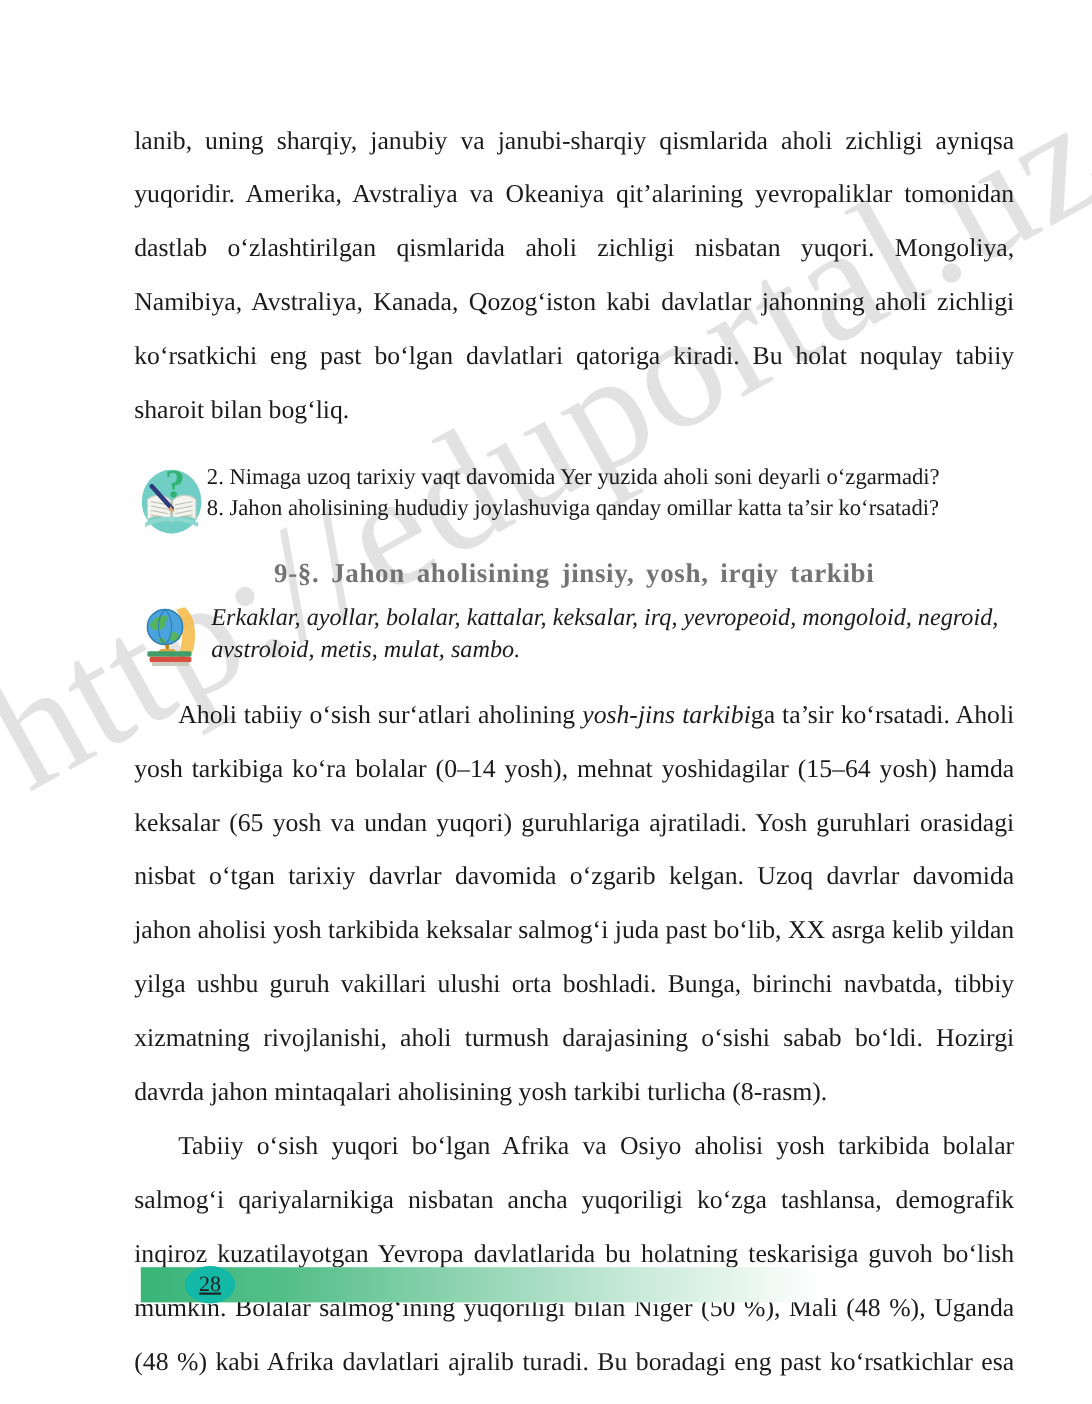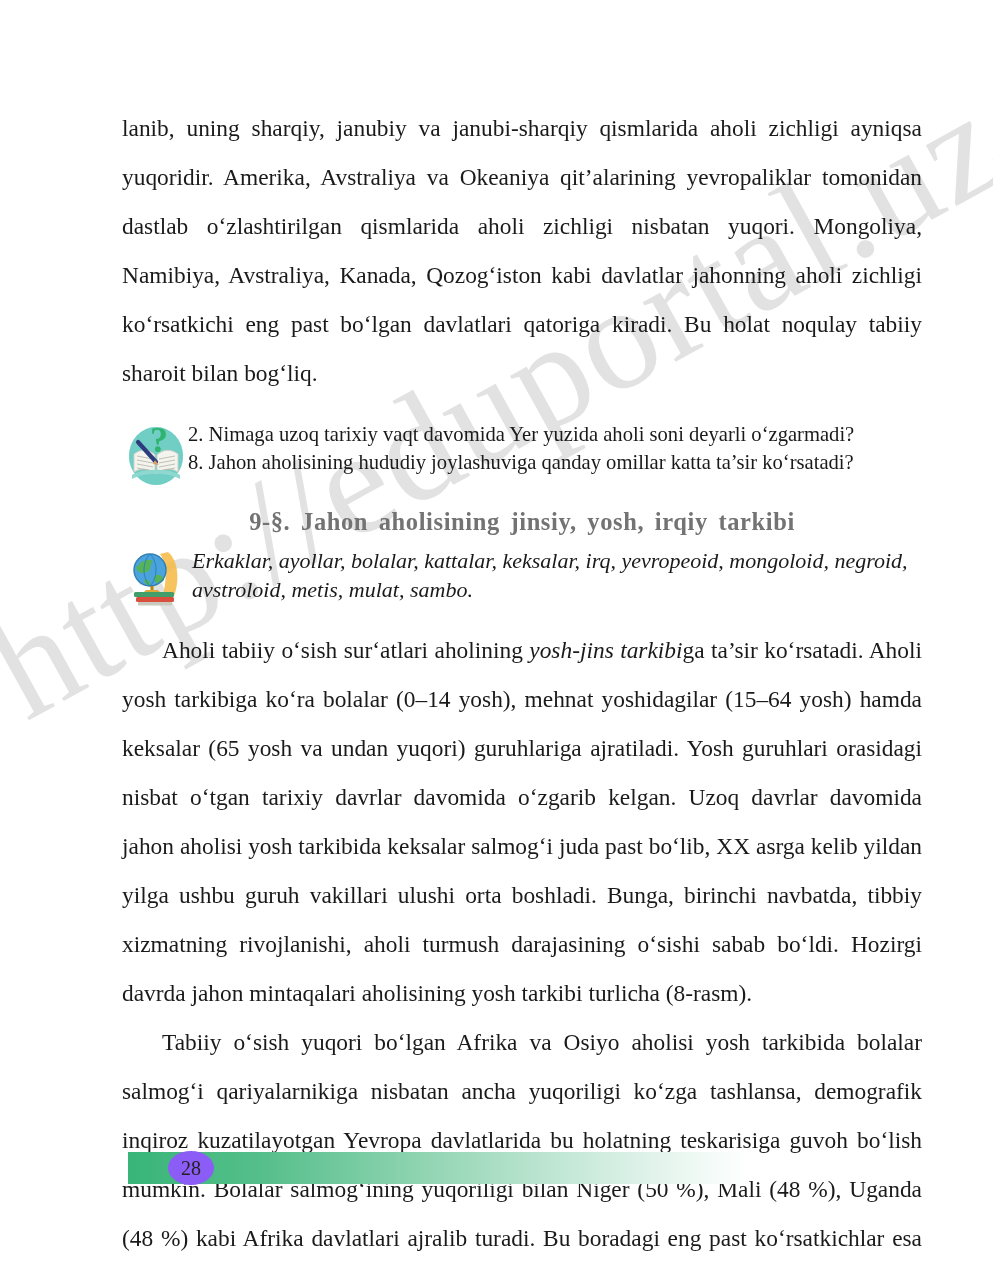--- a/index.html
+++ b/index.html
@@ -135,27 +135,28 @@
     background: linear-gradient(to right, #39b578 0%, #56bf8b 22%, #9ad8b9 52%, #d4eee2 78%, #ffffff 100%);
     z-index: 2;
   }
   .page-num {
     position: absolute;
     left: 168px;
     top: 1151px;
     width: 46px;
     height: 34px;
     border-radius: 50%;
-    background: #8b5cf6;
+    background: #14b8a6;
     display: flex;
     align-items: center;
     justify-content: center;
     font-size: 20px;
     color: #222;
     z-index: 3;
+    text-decoration: underline;
   }
 </style>
 </head>
 <body>
 
 <div id="page">
 
   <div class="watermark">http://eduportal.uz</div>
 
   <div class="content">

